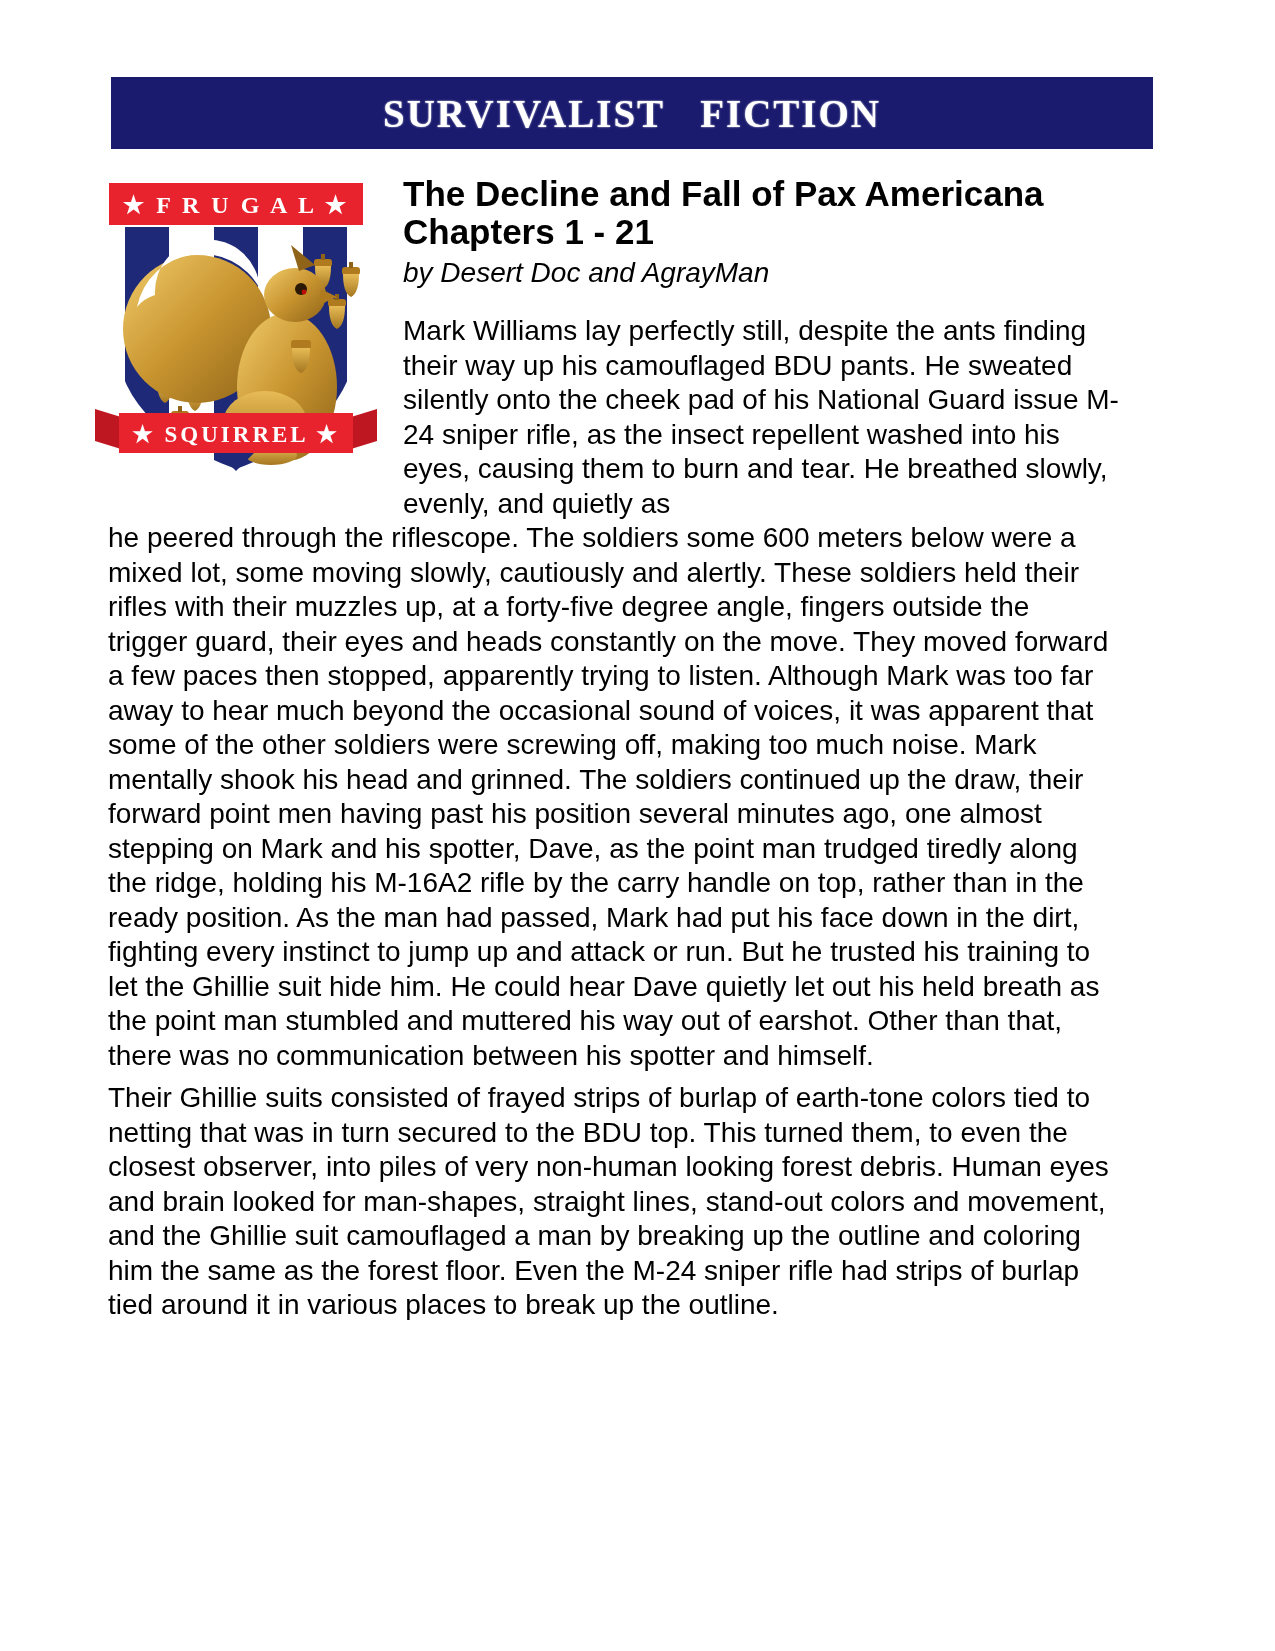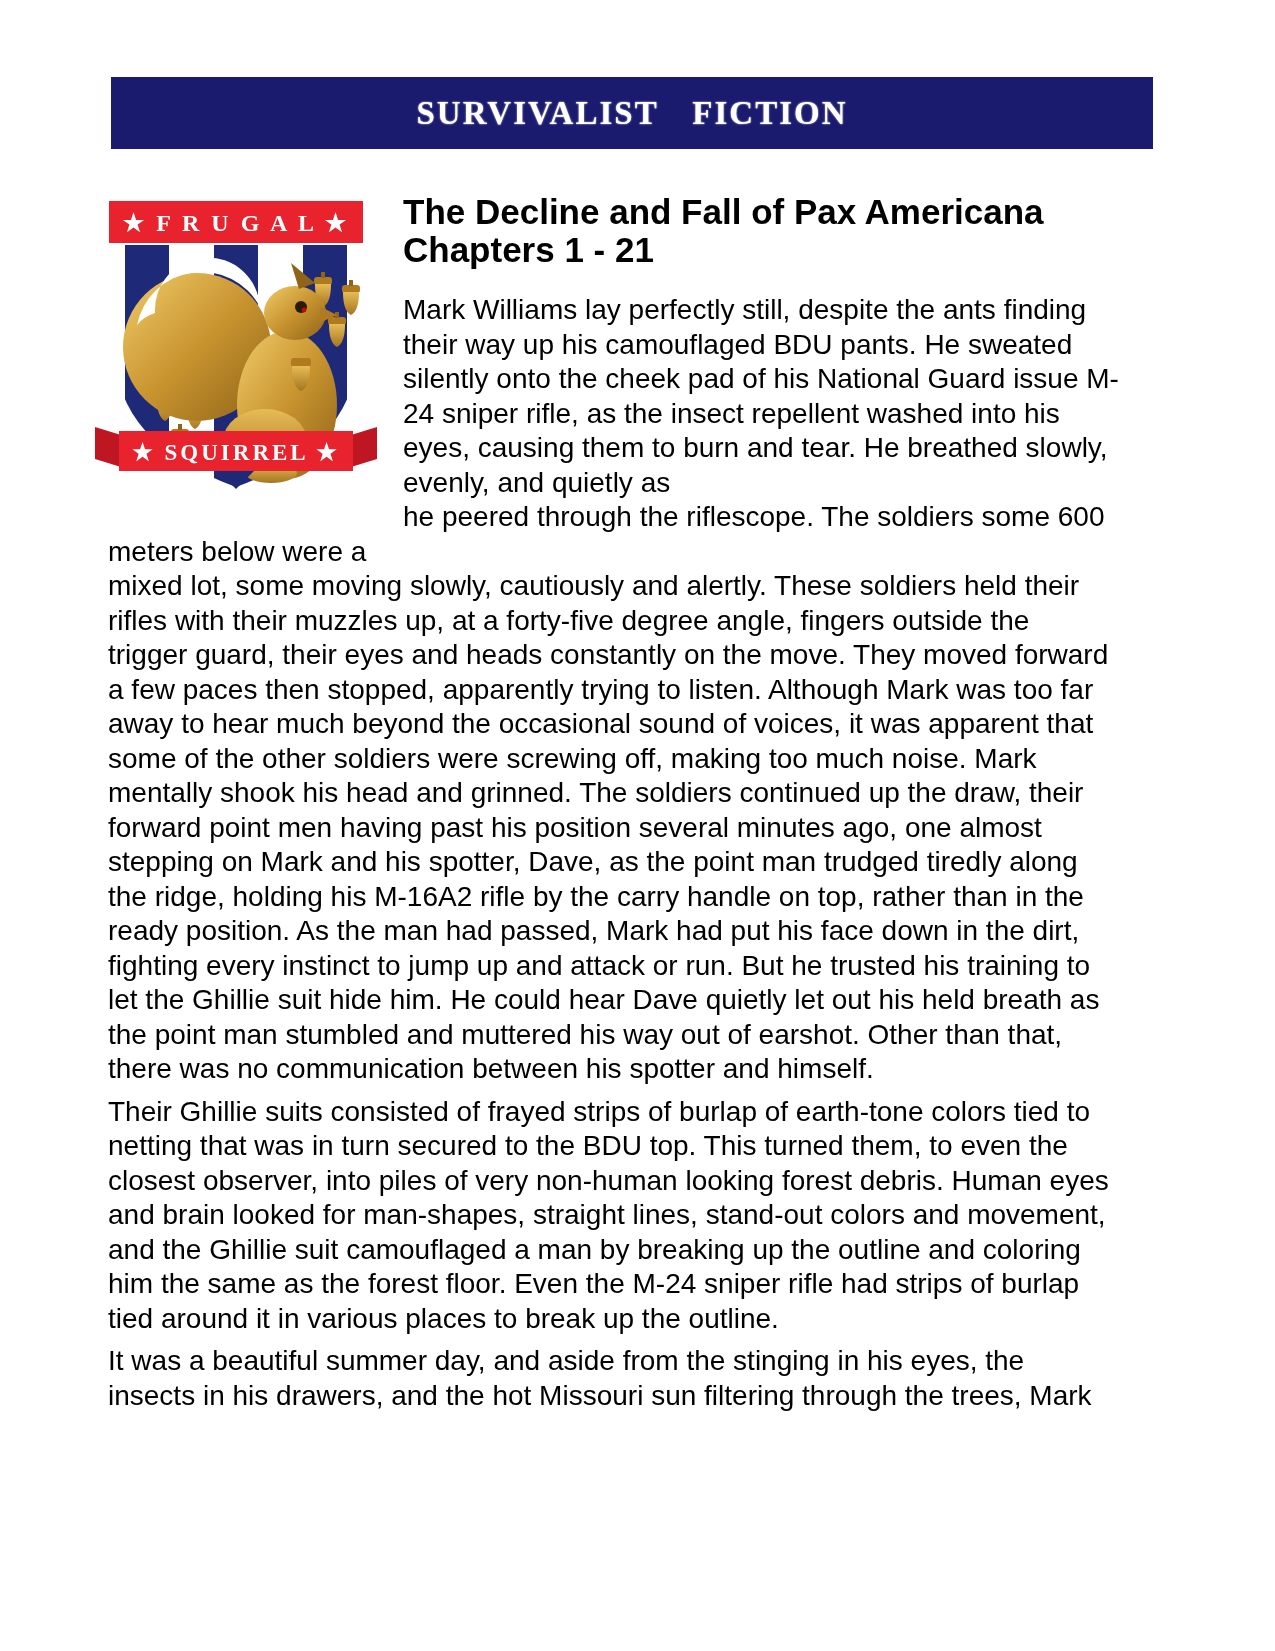--- a/index.html
+++ b/index.html
@@ -1,23 +1,23 @@
 <!DOCTYPE html>
 <html><head>
 <meta charset="utf-8">
 <style>
   html,body{margin:0;padding:0;background:#ffffff;}
   .page{position:relative;width:1275px;height:1651px;background:#ffffff;overflow:hidden;
         font-family:"Liberation Sans",sans-serif;color:#000;}
   .banner{position:absolute;left:111px;top:77px;width:1042px;height:72px;
           display:flex;align-items:center;justify-content:center;}
-  .banner-title{font-family:"Liberation Serif",serif;font-weight:bold;font-size:33px;
+  .banner-title{font-family:"Liberation Serif",serif;font-weight:bold;font-size:39px;
           letter-spacing:2px;word-spacing:24px;color:#fff;
           text-shadow:0 0 2px rgba(255,255,255,.85);white-space:nowrap;}
-  .content{position:absolute;left:108px;top:193px;width:1085px;}
+  .content{position:absolute;left:108px;top:175px;width:1085px;}
   .logo{float:left;width:282px;height:296px;margin:2px 26px 38px -13px;}
   .article-title{margin:0;font-size:35px;line-height:38px;font-weight:bold;white-space:pre-line;}
   .byline{margin:5px 0 0 0;font-size:28px;line-height:34px;font-style:italic;}
   .chapter{margin:24px 0 0 0;font-size:28px;line-height:34px;font-weight:bold;}
   .para{margin:8px 0 0 0;font-size:28px;line-height:34.5px;white-space:pre-line;}
   .para.first{margin-top:24px;}
   svg text{font-family:"Liberation Serif",serif;font-weight:bold;}
 </style>
 </head>
 <body>
@@ -126,20 +126,21 @@
           <polygon points="0,232 26,240 26,272 0,264" fill="#bf1722"></polygon>
           <polygon points="282,232 256,240 256,272 282,264" fill="#bf1722"></polygon>
           <rect x="24" y="236" width="234" height="40" fill="#e8232e"></rect>
           <text x="141" y="265" font-size="23" fill="#ffffff" text-anchor="middle" letter-spacing="3">★ SQUIRREL ★</text>
         </g>
       </svg>
     </div>
 
     <h1 class="article-title">The Decline and Fall of Pax Americana
 Chapters 1 - 21</h1>
+    <p class="byline">by Desert Doc and AgrayMan</p>
 
     <p class="para first">Mark Williams lay perfectly still, despite the ants finding
 their way up his camouflaged BDU pants. He sweated
 silently onto the cheek pad of his National Guard issue M-
 24 sniper rifle, as the insect repellent washed into his
 eyes, causing them to burn and tear. He breathed slowly, evenly, and quietly as
 he peered through the riflescope. The soldiers some 600 meters below were a
 mixed lot, some moving slowly, cautiously and alertly. These soldiers held their
 rifles with their muzzles up, at a forty-five degree angle, fingers outside the
 trigger guard, their eyes and heads constantly on the move. They moved forward
@@ -155,17 +156,15 @@
 let the Ghillie suit hide him. He could hear Dave quietly let out his held breath as
 the point man stumbled and muttered his way out of earshot. Other than that,
 there was no communication between his spotter and himself.</p>
     <p class="para">Their Ghillie suits consisted of frayed strips of burlap of earth-tone colors tied to
 netting that was in turn secured to the BDU top. This turned them, to even the
 closest observer, into piles of very non-human looking forest debris. Human eyes
 and brain looked for man-shapes, straight lines, stand-out colors and movement,
 and the Ghillie suit camouflaged a man by breaking up the outline and coloring
 him the same as the forest floor. Even the M-24 sniper rifle had strips of burlap
 tied around it in various places to break up the outline.</p>
-    <p class="para">It was a beautiful summer day, and aside from the stinging in his eyes, the
-insects in his drawers, and the hot Missouri sun filtering through the trees, Mark</p>
 
   </div>
 </div>
 
 </body></html>

